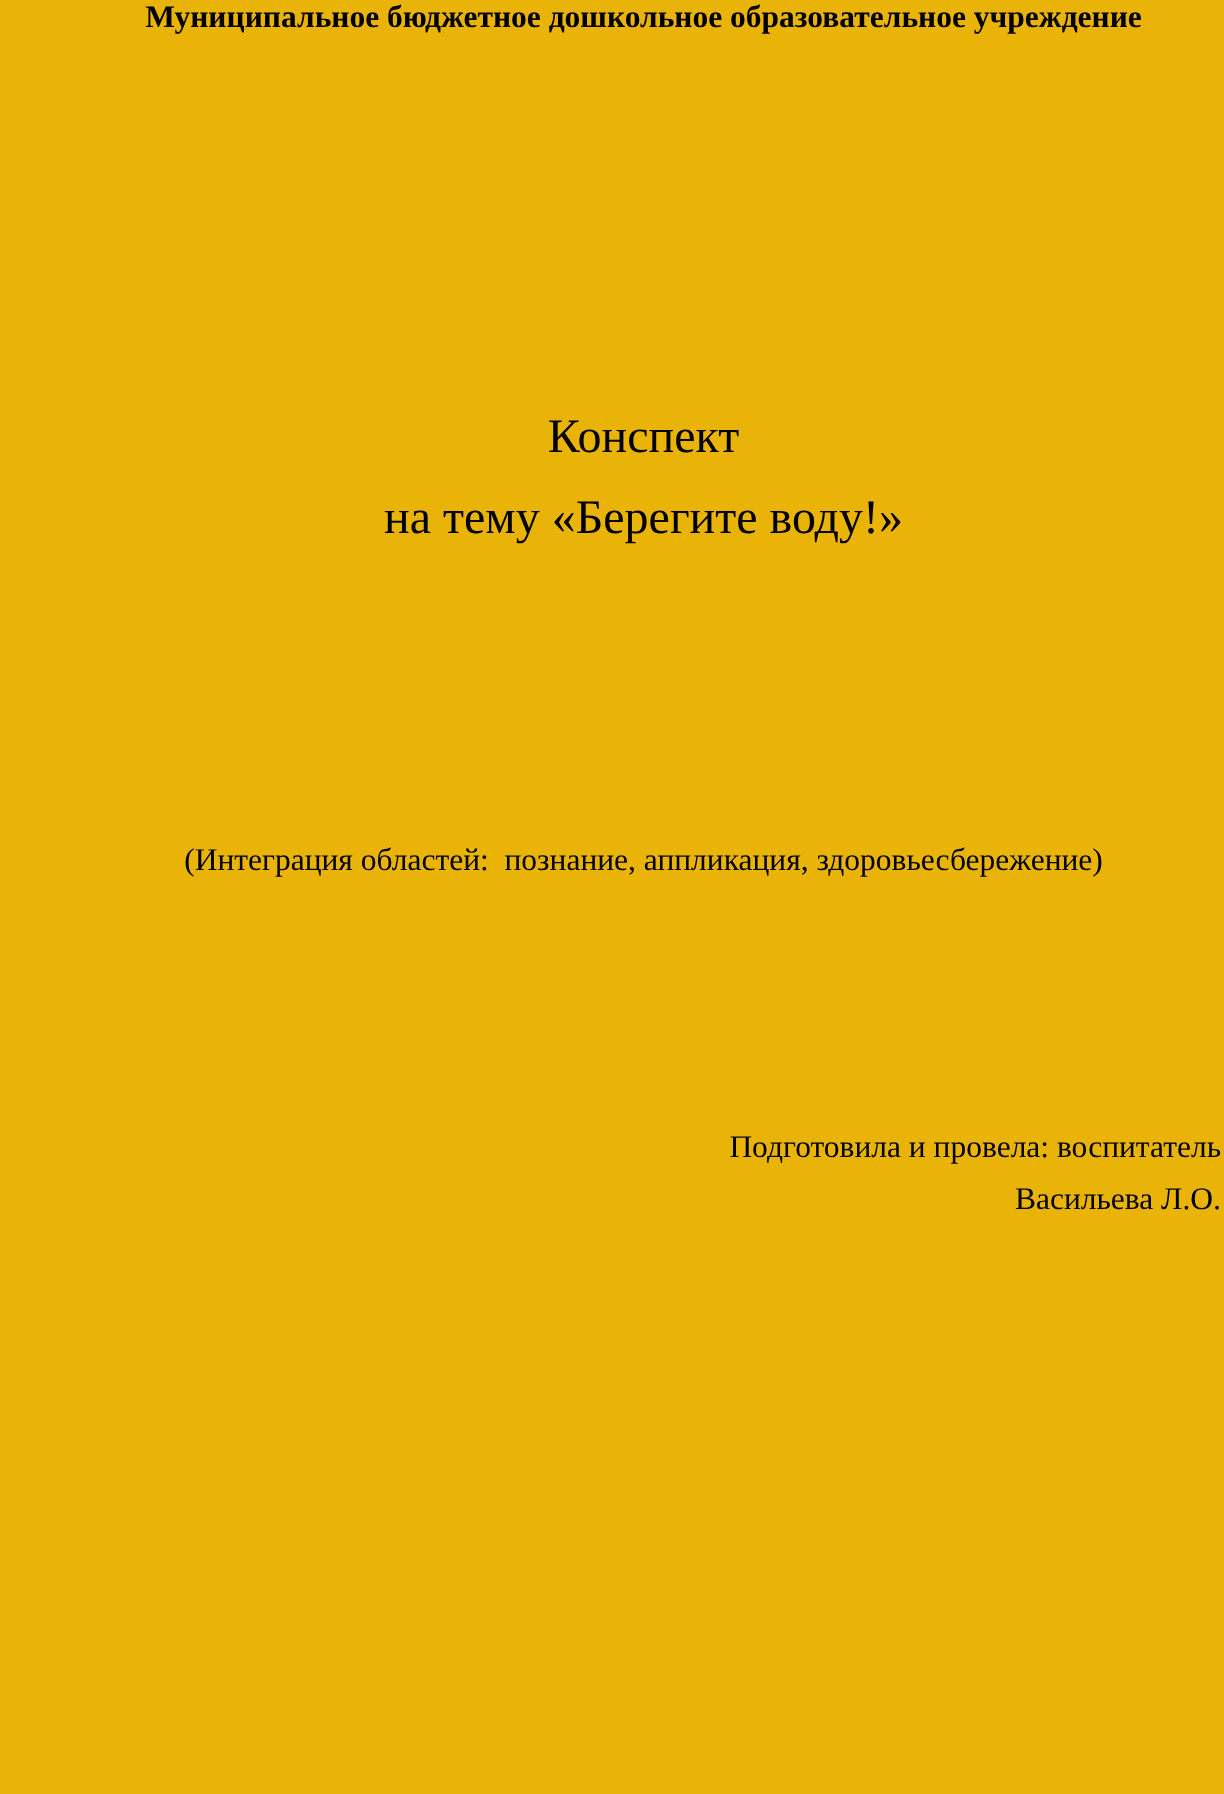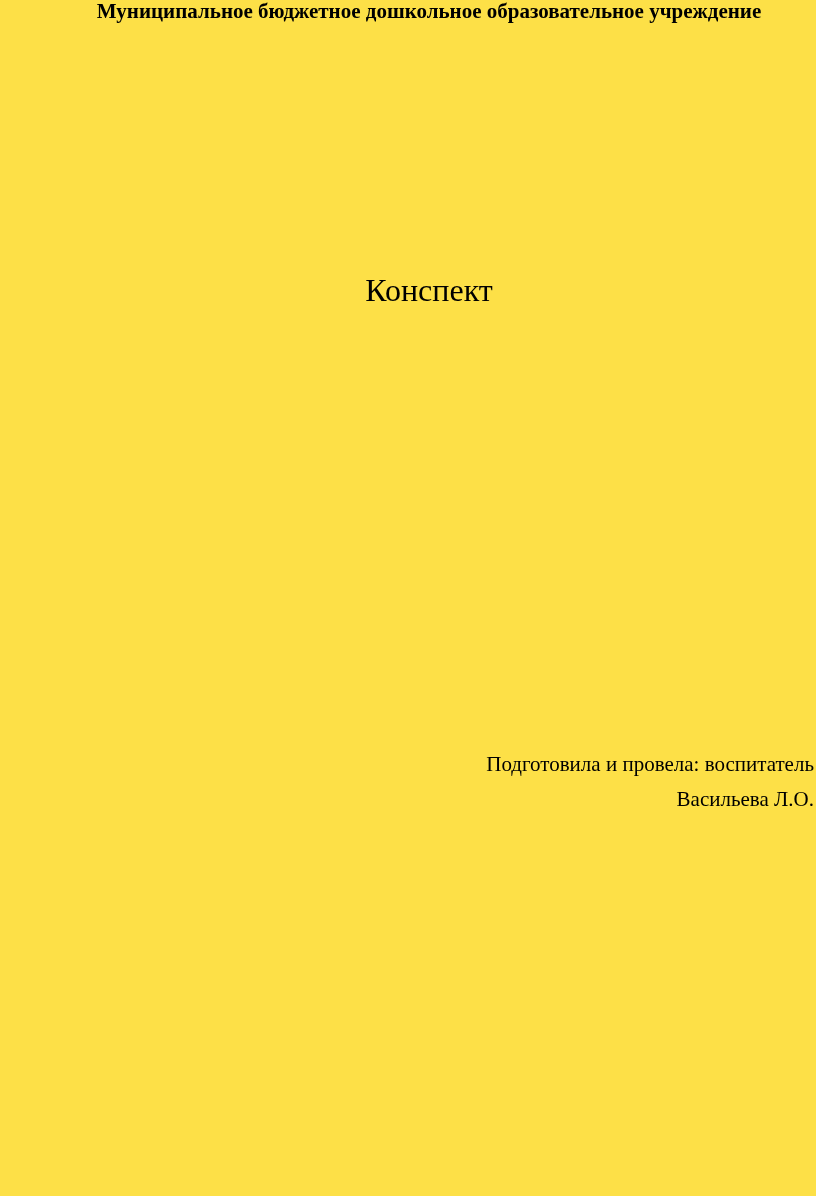--- a/index.html
+++ b/index.html
@@ -4,21 +4,21 @@
 <style>
   html, body {
     margin: 0;
     padding: 0;
     background: #ffffff;
   }
   .page {
     position: relative;
     width: 816px;
     height: 1196px;
-    background: #fde047;
+    background: #eab308;
     color: #000000;
     font-family: "Liberation Serif", "DejaVu Serif", serif;
     overflow: hidden;
   }
   .block {
     position: absolute;
   }
   .centered {
     left: 72px;
     right: 30px;
@@ -64,22 +64,26 @@
 <body>
 
 <div class="page">
 
   <div class="block centered header-block">
     <span class="line">Муниципальное бюджетное дошкольное образовательное учреждение</span>
   </div>
 
   <div class="block centered title-block">
     <span class="line">Конспект</span>
+    <span class="line">на тему «Берегите воду!»</span>
   </div>
 
+  <div class="block centered integration-block">
+    <span class="line">(Интеграция областей:  познание, аппликация, здоровьесбережение)</span>
+  </div>
 
   <div class="block author-block">
     <span class="line">Подготовила и провела: воспитатель</span>
     <span class="line">Васильева Л.О.</span>
   </div>
 
 
 </div>
 
 </body></html>

